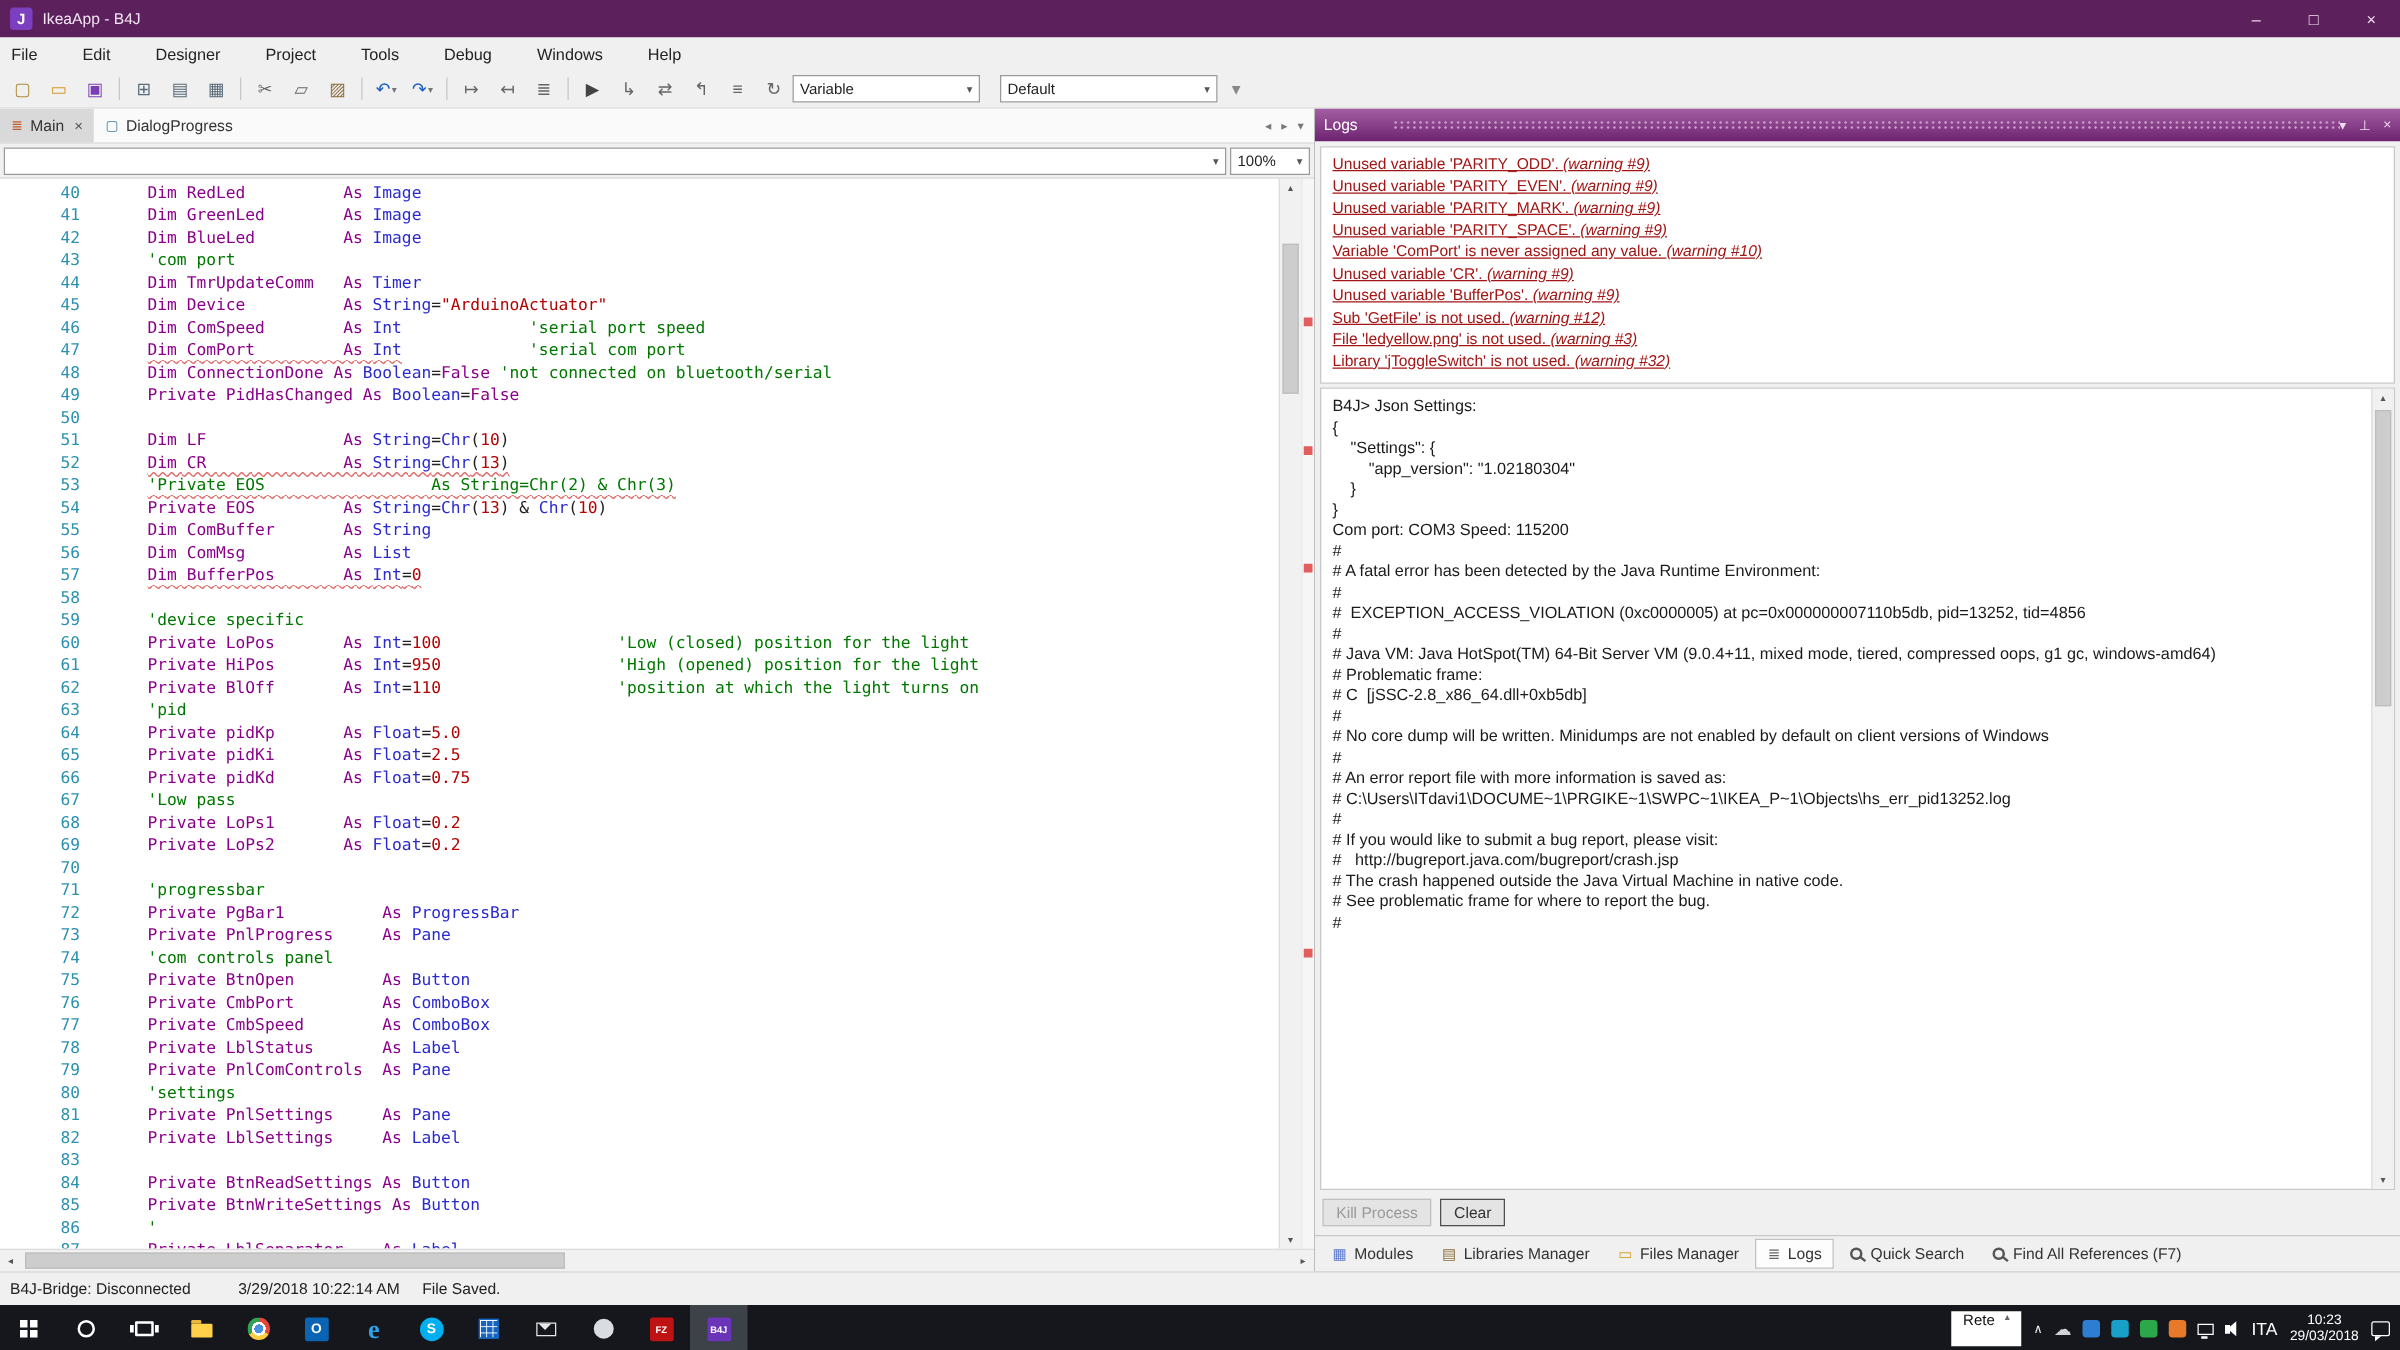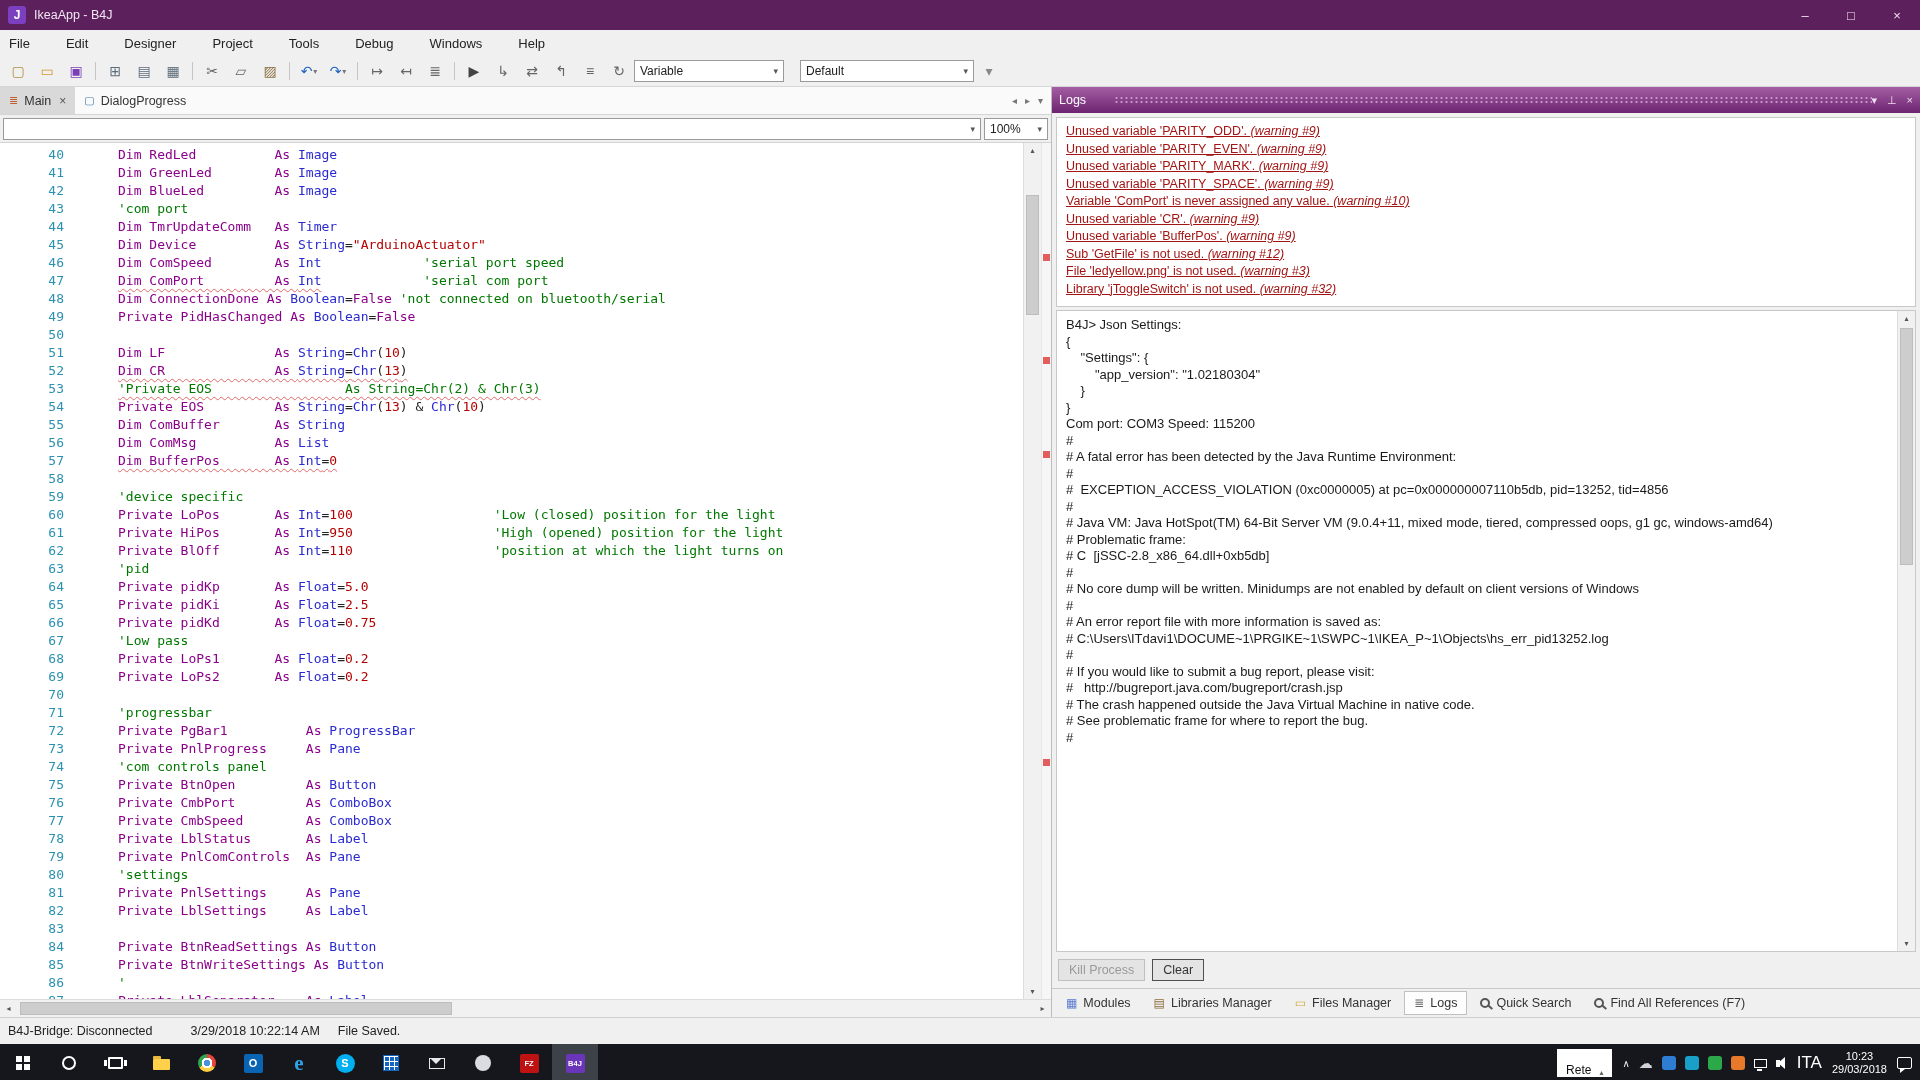--- a/index.html
+++ b/index.html
@@ -141,32 +141,32 @@
      background-size:5px 5px;border:1px solid #1565c0;box-sizing:border-box;}
   .ic-mail{width:16px;height:11px;border:1.5px solid #e8e8e8;position:relative;box-sizing:border-box;}
   .ic-mail::after{content:"";position:absolute;left:1px;top:0;border-left:5.5px solid transparent;
      border-right:5.5px solid transparent;border-top:5px solid #e8e8e8;}
   .ic-circleapp{width:16px;height:16px;border-radius:50%;background:#d9dde2;}
   .ic-edge{font-family:"Liberation Serif",serif;font-weight:bold;font-size:21px;color:#30a3e8;line-height:18px;}
   .app-letter{width:19px;height:19px;display:flex;align-items:center;justify-content:center;color:#fff;
               font-size:11px;font-weight:bold;border-radius:2px;}
 
   .tb-right{margin-left:auto;display:flex;align-items:center;gap:10px;padding-right:8px;}
-  .rete-box{background:#fff;color:#111;height:28px;display:flex;align-items:flex-end;gap:8px;padding:0 9px;font-size:12px;}
+  .rete-box{background:#fff;color:#111;height:28px;display:flex;align-items:flex-start;gap:8px;padding:0 9px;font-size:12px;}
   .rete-caret{font-size:8px;color:#666;}
   .tray{display:flex;align-items:center;gap:9px;}
   .tr-chev{font-size:10px;color:#eee;}
   .tr-glyph{font-size:14px;line-height:14px;}
   .tr-dot{width:14px;height:14px;border-radius:3px;display:inline-block;}
   .ic-net{width:13px;height:9px;border:1.5px solid #fff;display:inline-block;position:relative;box-sizing:border-box;}
   .ic-net::after{content:"";position:absolute;left:2px;bottom:-4px;width:5px;height:2px;background:#fff;}
   .ic-spk{position:relative;width:4px;height:7px;background:#fff;display:inline-block;margin-right:7px;}
   .ic-spk::before{content:"";position:absolute;left:2px;top:-2.5px;border-top:6px solid transparent;
      border-bottom:6px solid transparent;border-right:7px solid #fff;}
-  .tb-lang{font-size:17px;}
+  .tb-lang{font-size:14px;}
   .tb-clock{font-size:11px;line-height:13px;text-align:center;}
   .chat-ic{width:15px;height:12px;border:1.5px solid #fff;border-radius:2px;position:relative;display:block;box-sizing:border-box;}
   .chat-ic::after{content:"";position:absolute;bottom:-5px;left:2px;width:0;height:0;
      border-top:4px solid #fff;border-right:5px solid transparent;}
 </style>
 </head>
 <body>
 
 <div class="screen">
 

